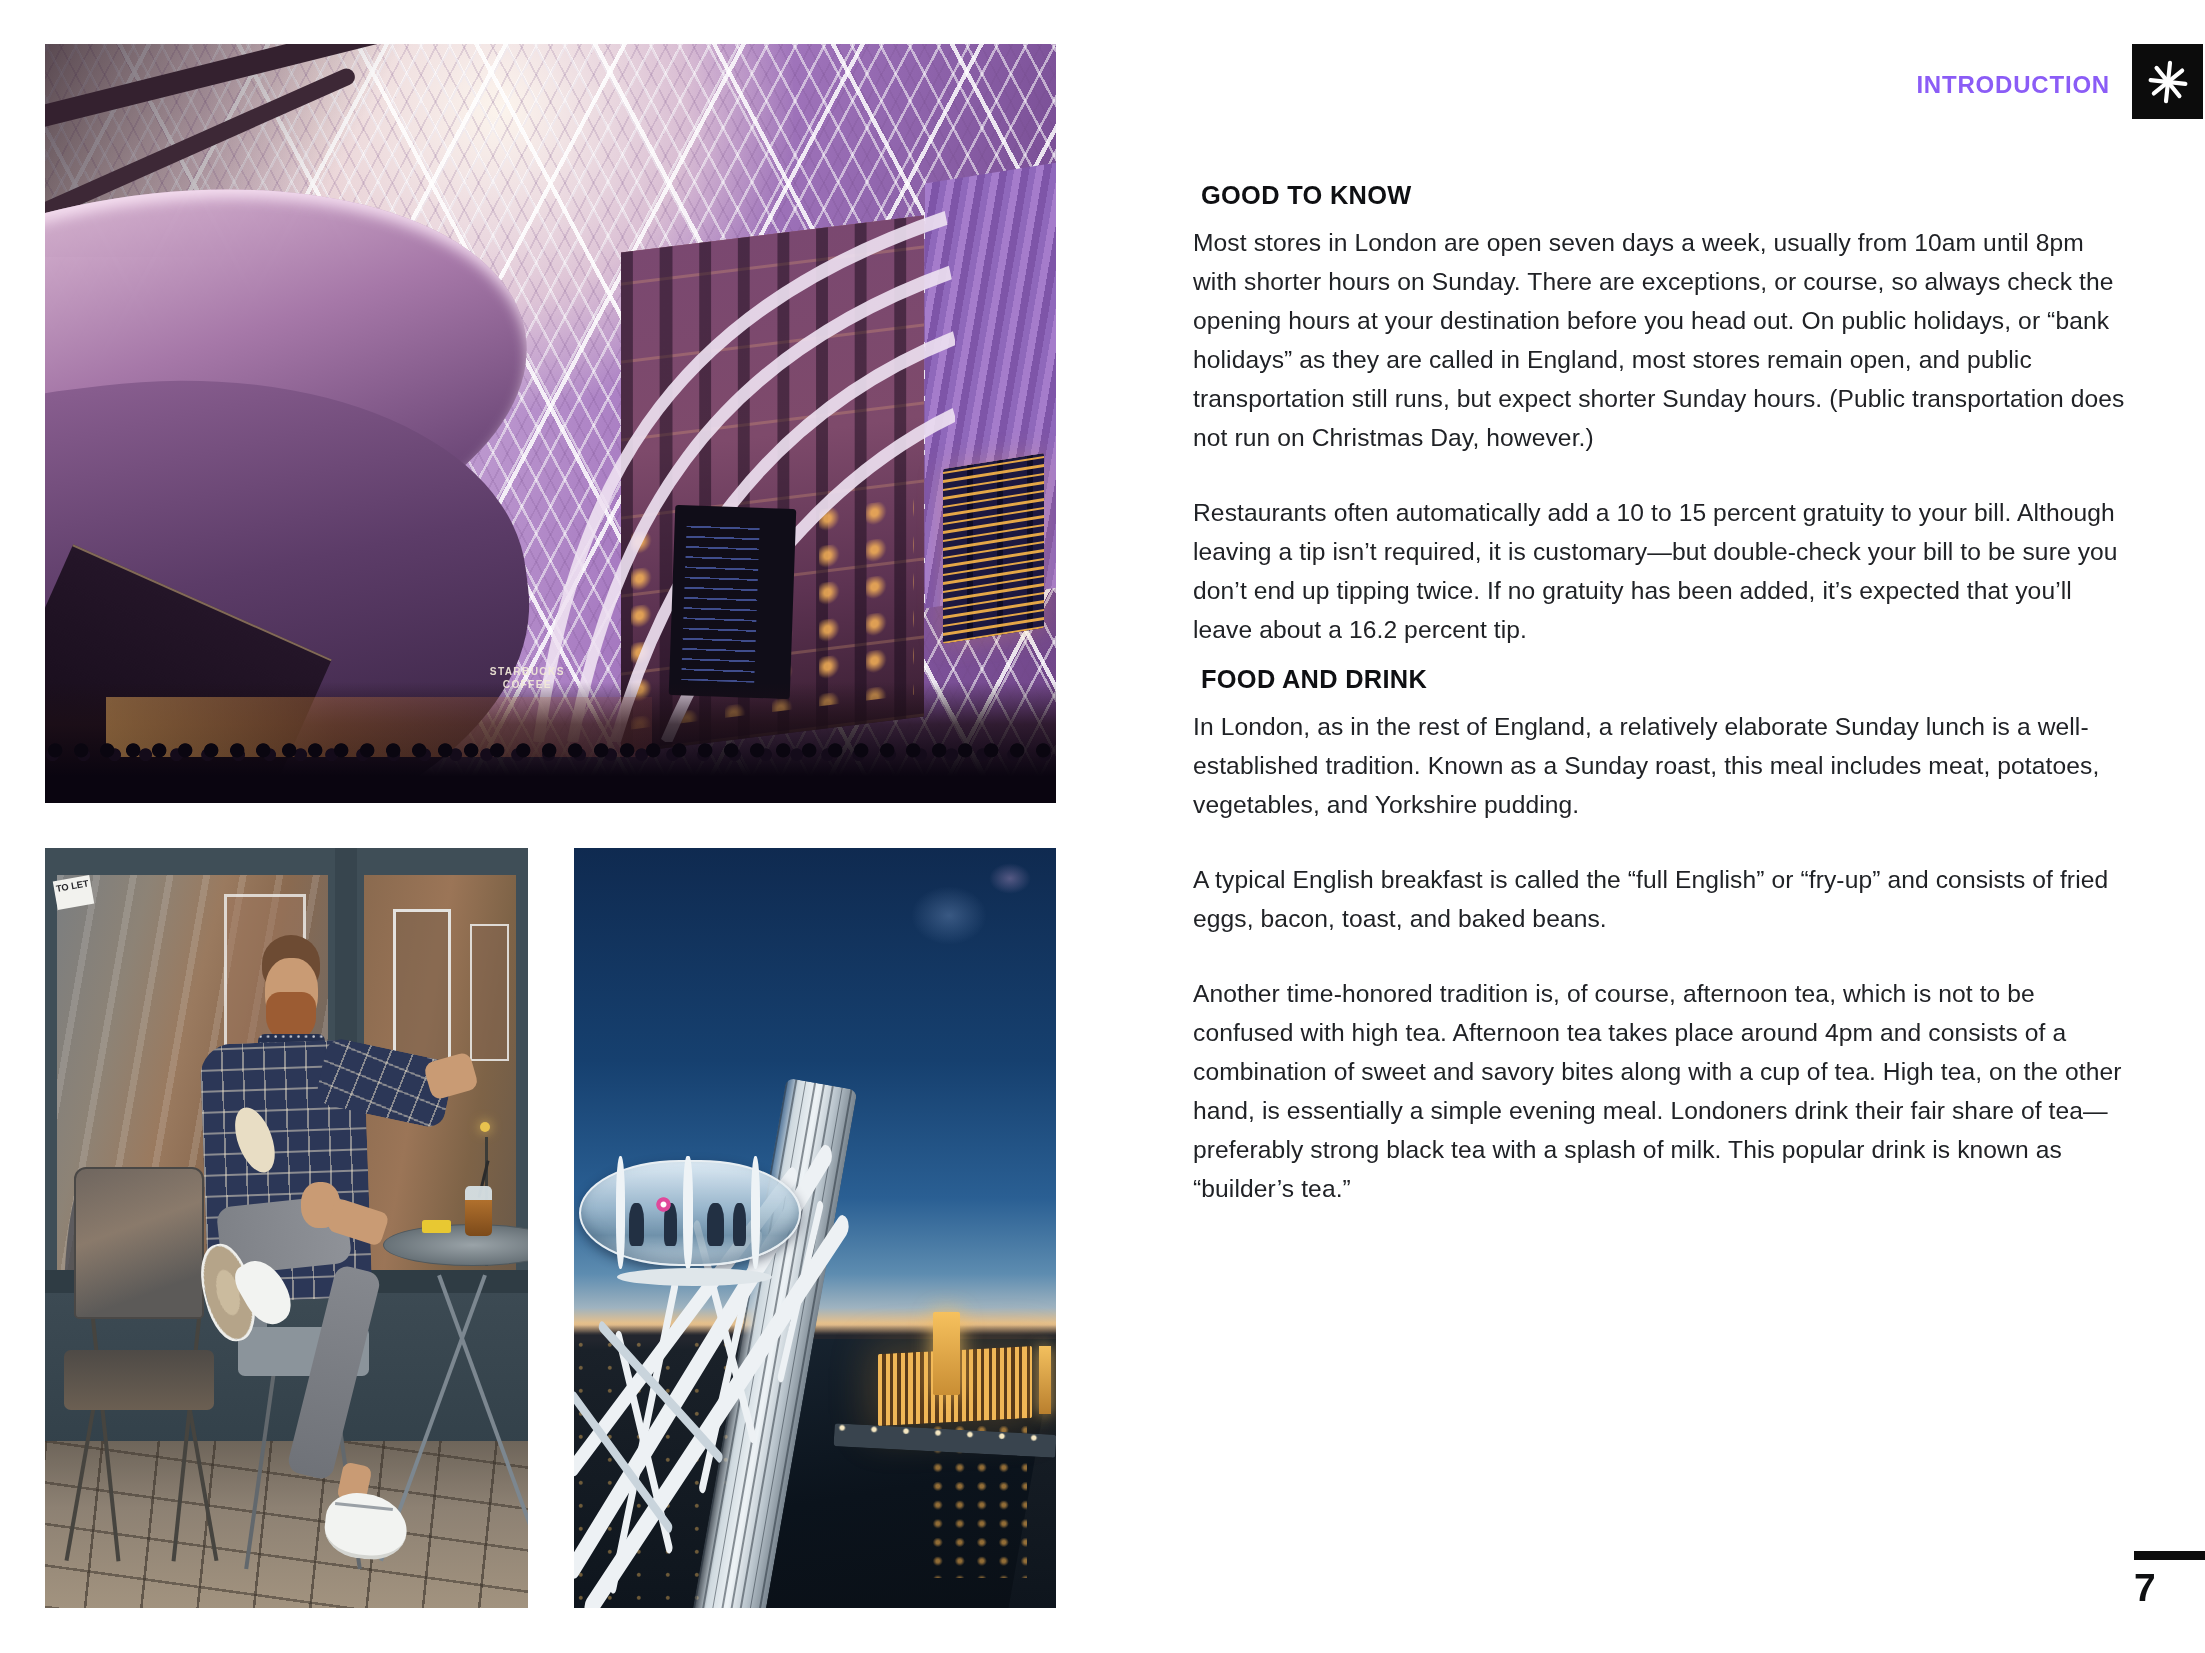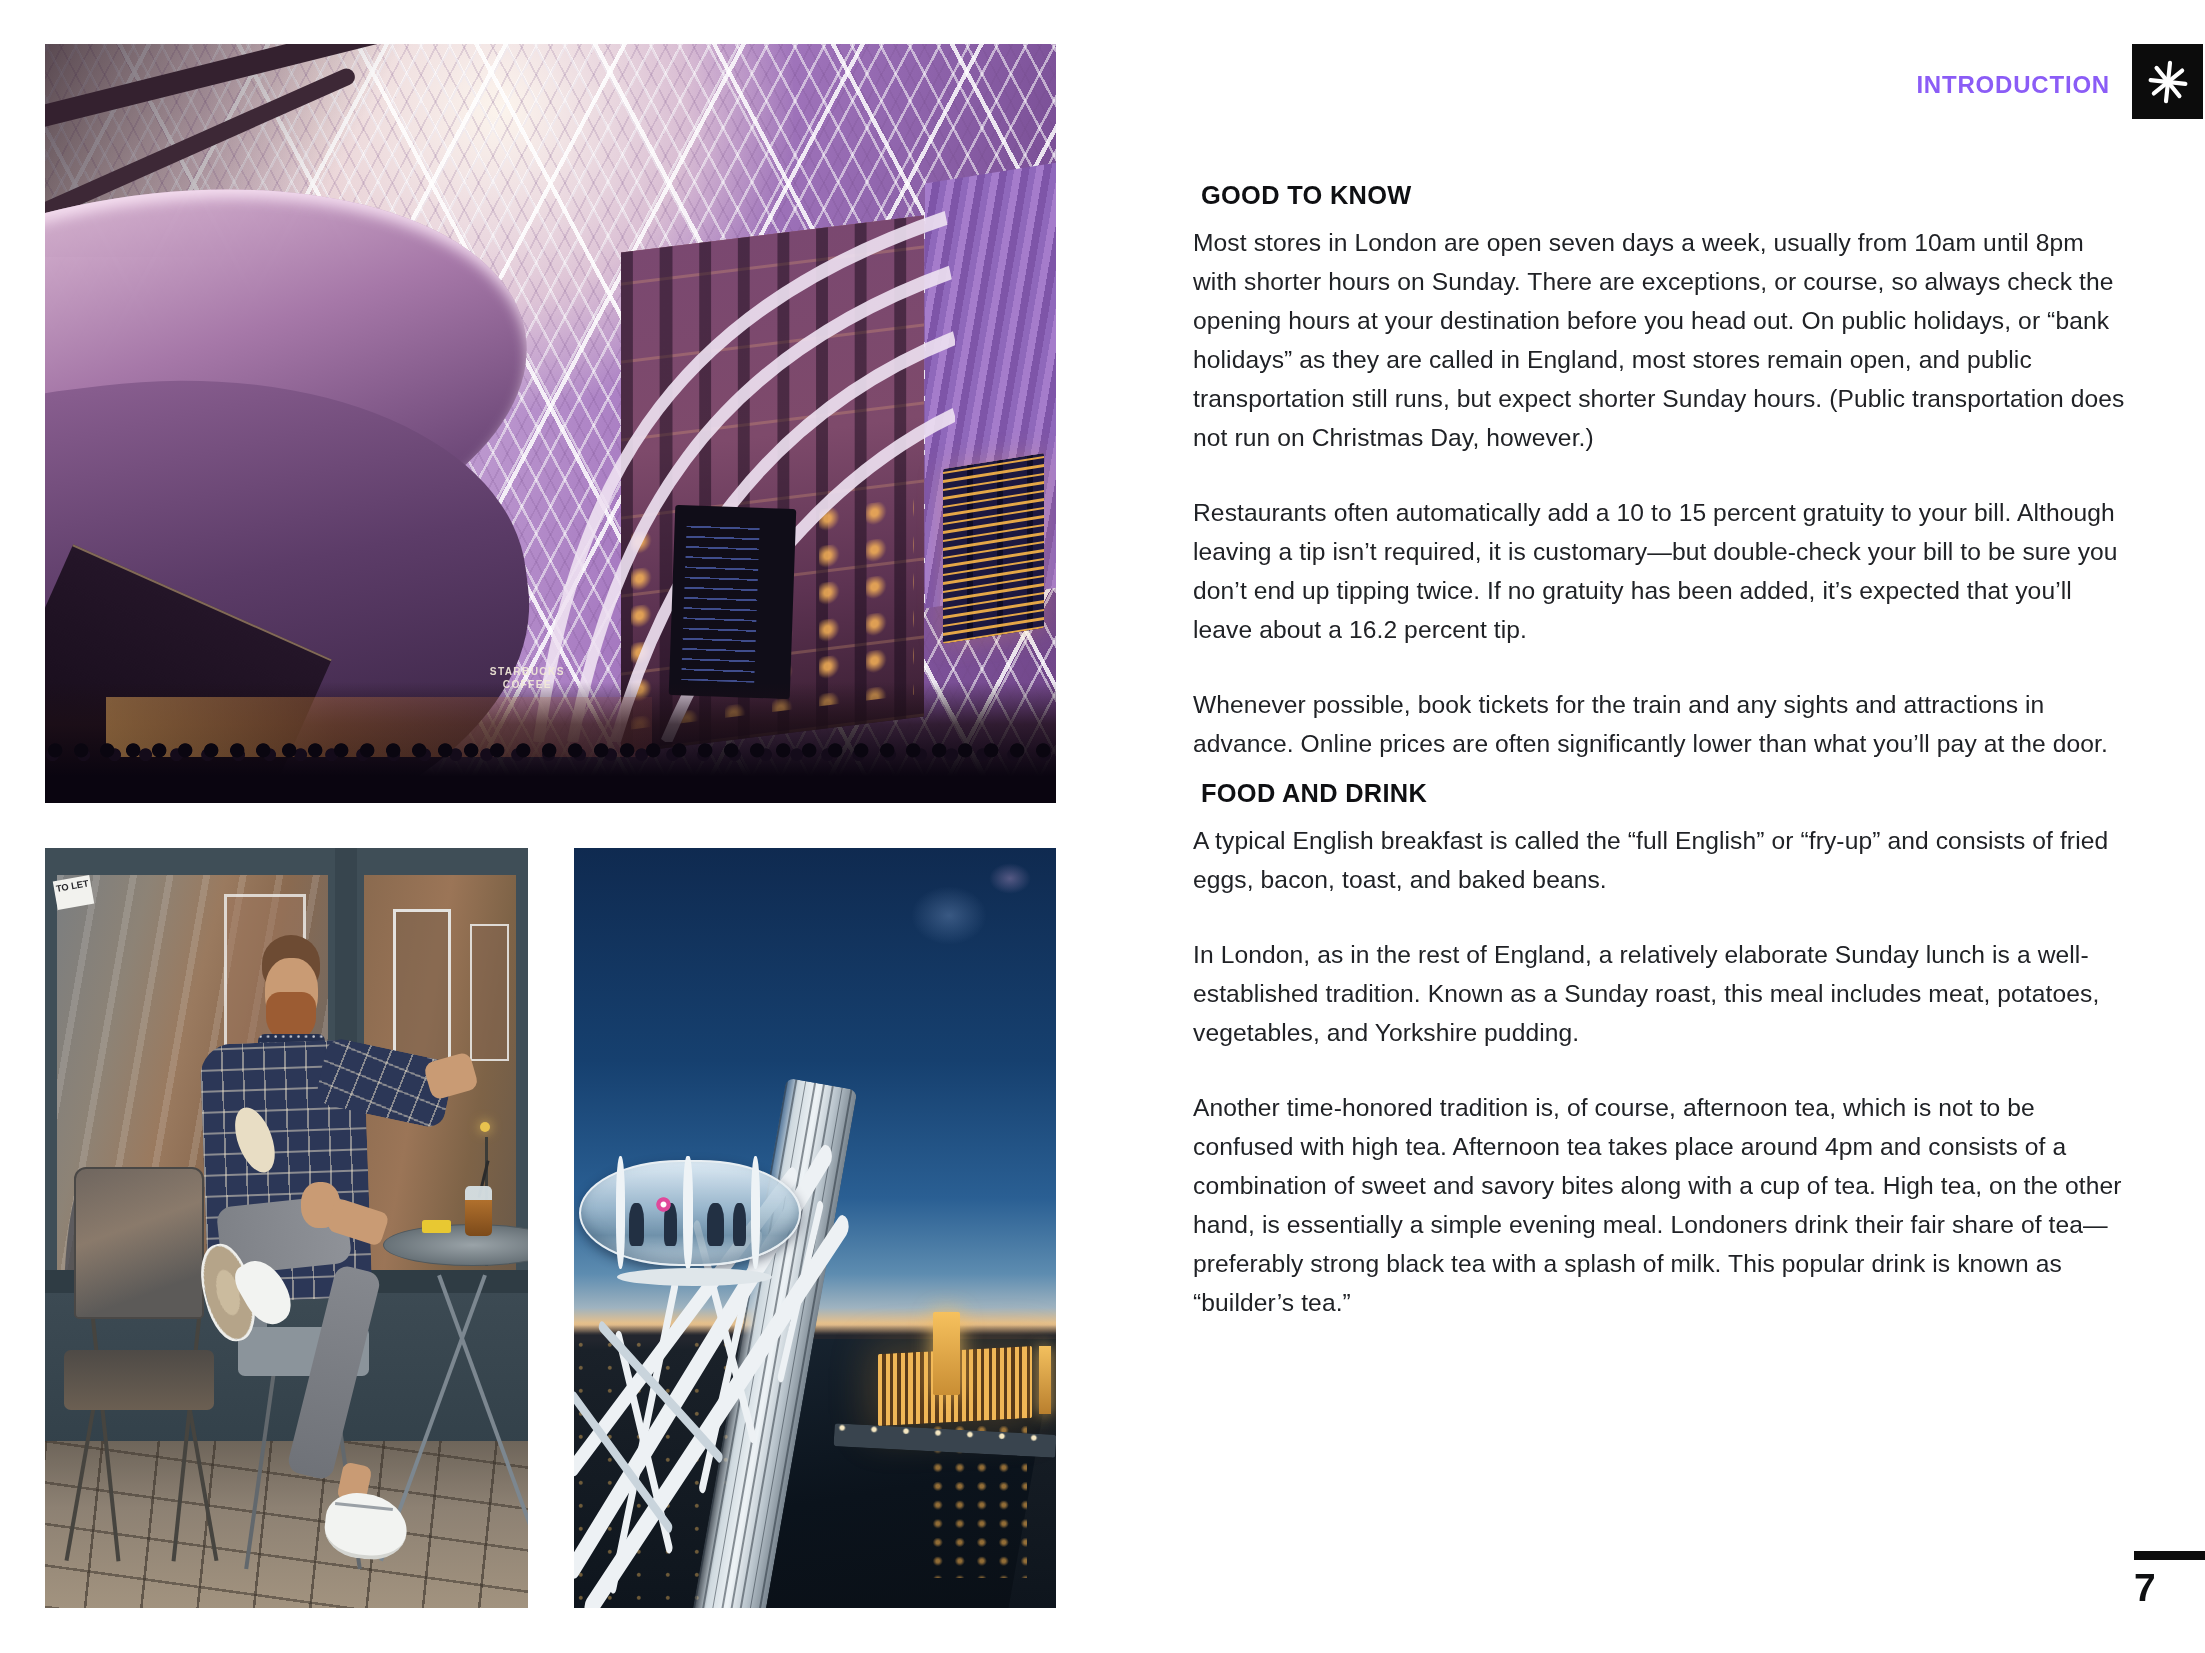--- a/index.html
+++ b/index.html
@@ -349,26 +349,25 @@
       <div class="le-logo"></div>
     </div>
     <div class="abs le-podbase"></div>
   </figure>
 
   <main class="text-col">
     <section>
       <h2>GOOD TO KNOW</h2>
       <p>Most stores in London are open seven days a week, usually from 10am until 8pm with shorter hours on Sunday. There are exceptions, or course, so always check the opening hours at your destination before you head out. On public holidays, or “bank holidays” as they are called in England, most stores remain open, and public transportation still runs, but expect shorter Sunday hours. (Public transportation does not run on Christmas Day, however.)</p>
       <p>Restaurants often automatically add a 10 to 15 percent gratuity to your bill. Although leaving a tip isn’t required, it is customary—but double-check your bill to be sure you don’t end up tipping twice. If no gratuity has been added, it’s expected that you’ll leave about a 16.2 percent tip.</p>
-      <p>Whenever possible, book tickets for the train and any sights and attractions in advance. Online prices are often significantly lower than what you’ll pay at the door.</p>
     </section>
     <section>
       <h2>FOOD AND DRINK</h2>
+      <p>In London, as in the rest of England, a relatively elaborate Sunday lunch is a well-established tradition. Known as a Sunday roast, this meal includes meat, potatoes, vegetables, and Yorkshire pudding.</p>
       <p>A typical English breakfast is called the “full English” or “fry-up” and consists of fried eggs, bacon, toast, and baked beans.</p>
-      <p>In London, as in the rest of England, a relatively elaborate Sunday lunch is a well-established tradition. Known as a Sunday roast, this meal includes meat, potatoes, vegetables, and Yorkshire pudding.</p>
       <p>Another time-honored tradition is, of course, afternoon tea, which is not to be confused with high tea. Afternoon tea takes place around 4pm and consists of a combination of sweet and savory bites along with a cup of tea. High tea, on the other hand, is essentially a simple evening meal. Londoners drink their fair share of tea—preferably strong black tea with a splash of milk. This popular drink is known as “builder’s tea.”</p>
     </section>
   </main>
 
   <div class="pagenum-bar"></div>
   <div class="pagenum">7</div>
 
 </div>
 
 

